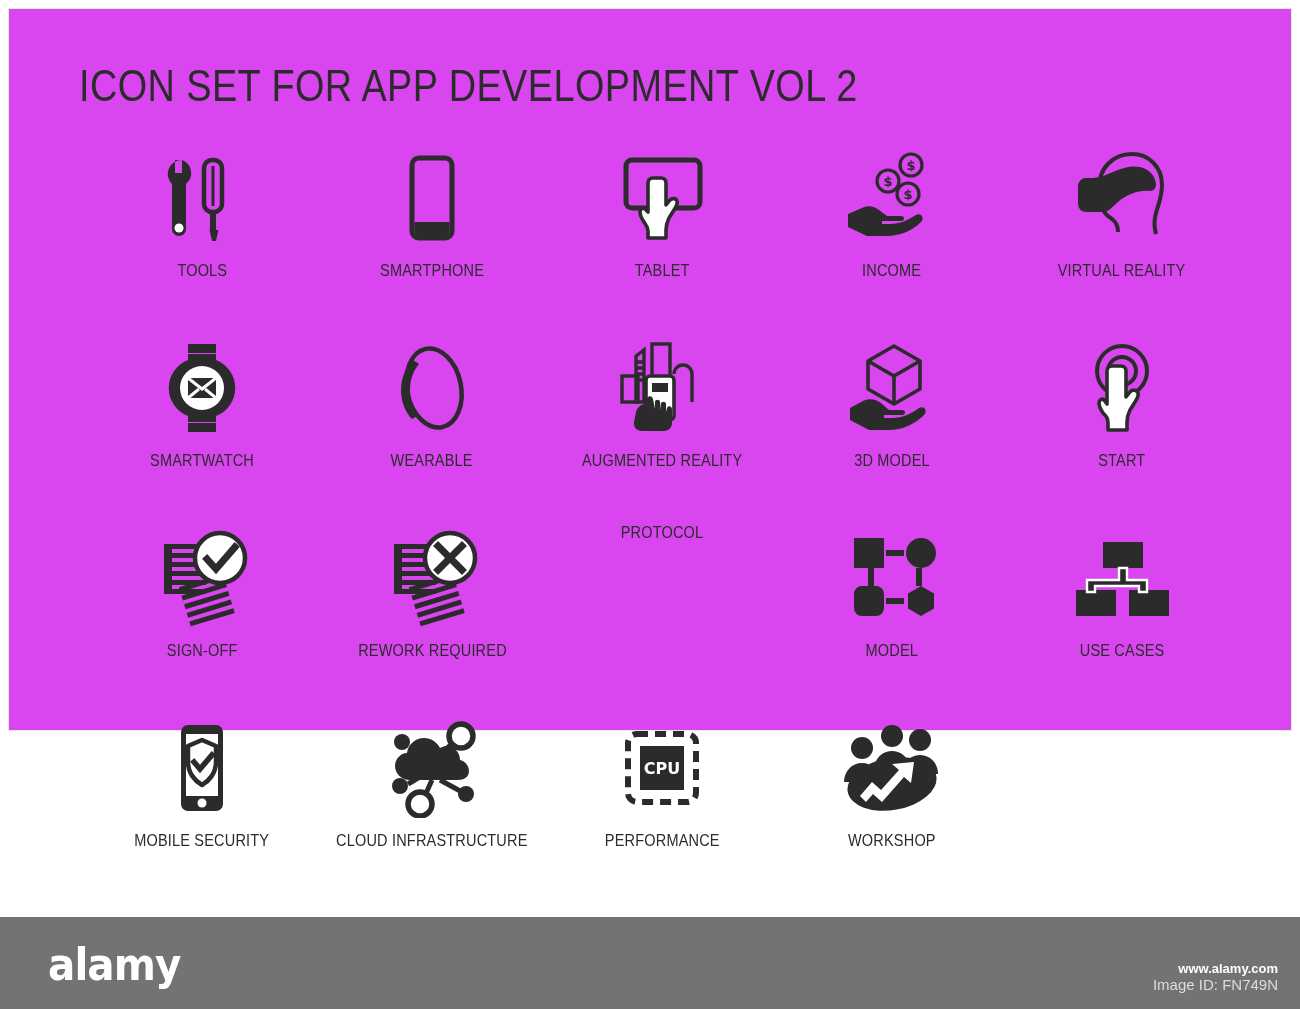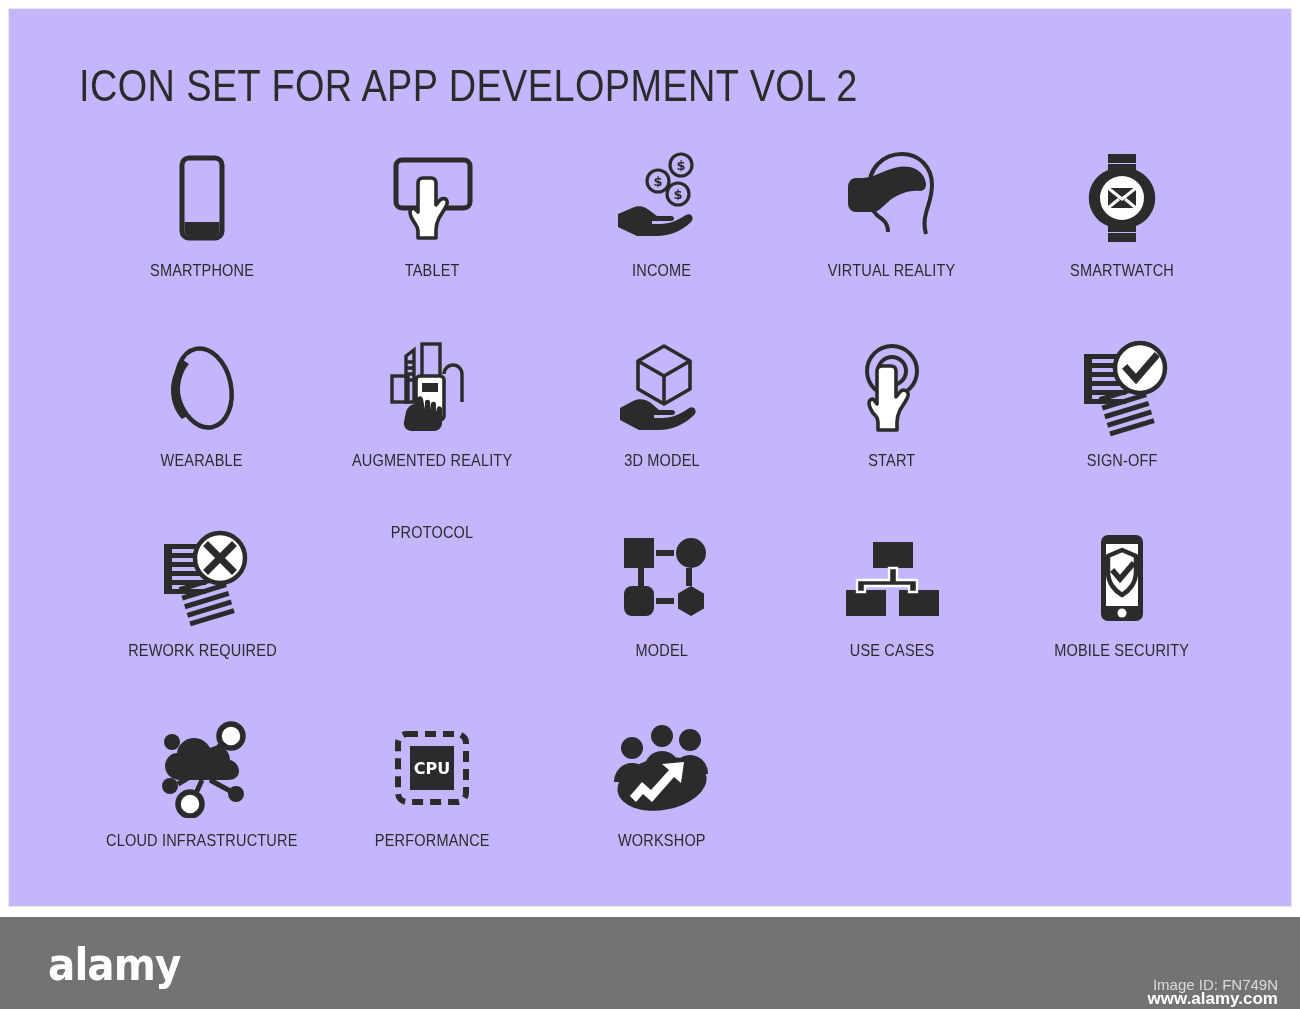--- a/index.html
+++ b/index.html
@@ -11,22 +11,22 @@
   }
   .page{
     position:relative;
     width:1300px;height:1009px;
     background:#ffffff;
     box-sizing:border-box;
   }
   .sheet{
     position:absolute;
     left:8px;top:8px;
-    width:1284px;height:899px;
-    background:#c4b5fd;
+    width:1284px;height:723px;
+    background:#d946ef;
     border:1px solid #e8e8e8;
     box-sizing:border-box;
   }
   .title{
     position:absolute;
     left:70px;top:52px;
     font-size:44px;
     letter-spacing:0.5px;
     color:#2b2b2b;
     font-weight:400;
@@ -90,38 +90,50 @@
     color:#dcdcdc;
     font-size:15px;
     text-align:right;
     white-space:nowrap;
     margin-top:37px;
   }
   .weburl{
     position:absolute;
     right:22px;top:44px;
     color:#ffffff;
-    font-size:17px;
+    font-size:13px;
     font-weight:700;
     text-align:right;
     white-space:nowrap;
-    margin-top:28px;
   }
 </style>
 </head>
 <body>
 
 <div class="page">
 
   <div class="sheet">
 
     <div class="title">ICON SET FOR APP DEVELOPMENT VOL 2</div>
 
     <div class="grid">
 
+      <div class="cell">
+        <div class="iconbox">
+          <svg width="100" height="100" viewBox="0 0 100 100" fill="#2b2b2b">
+            <path d="M30 12 a14 14 0 0 0 -10 24 l0 45 a7 7 0 0 0 14 0 l0 -45 a14 14 0 0 0 -4 -24 l0 13 l-7 0 l0 -13 z"></path>
+            <circle cx="27" cy="80" r="4.5" fill="#ffffff"></circle>
+            <rect x="52" y="12" width="18" height="52" rx="8" fill="none" stroke="#2b2b2b" stroke-width="4.5"></rect>
+            <rect x="59.5" y="18" width="3" height="40"></rect>
+            <rect x="58" y="64" width="6" height="18"></rect>
+            <path d="M57.5 82 l9 0 l-2.5 11 l-4 0 z"></path>
+          </svg>
+        </div>
+        <div class="caption">TOOLS</div>
+      </div>
 
       <div class="cell">
         <div class="iconbox">
           <svg width="100" height="100" viewBox="0 0 100 100" fill="none">
             <rect x="30" y="10" width="40" height="80" rx="7" stroke="#2b2b2b" stroke-width="5"></rect>
             <path d="M32.5 74 h35 v9 a5 5 0 0 1 -5 5 h-25 a5 5 0 0 1 -5 -5 z" fill="#2b2b2b"></path>
           </svg>
         </div>
         <div class="caption">SMARTPHONE</div>
       </div>

